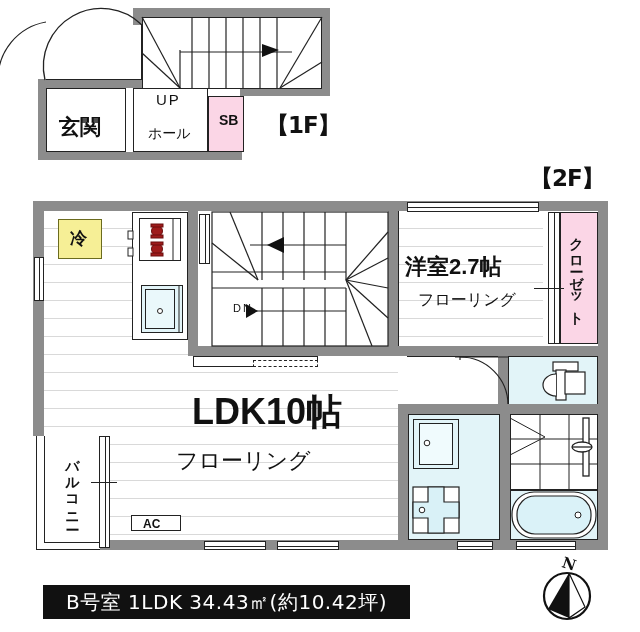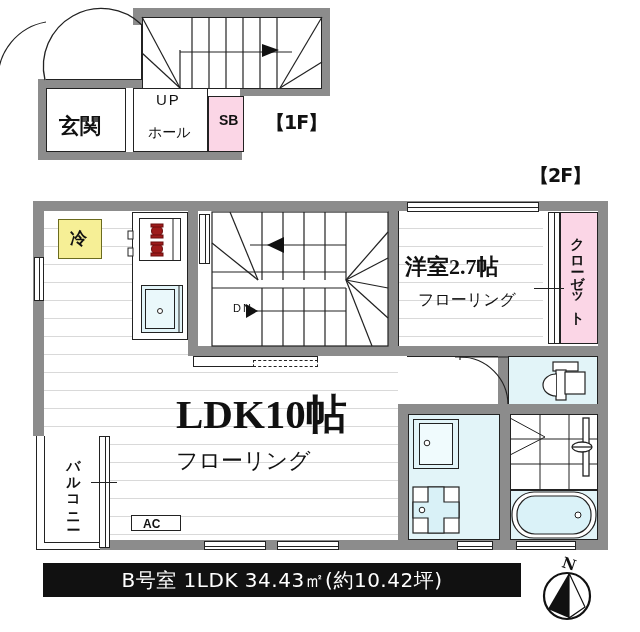--- a/index.html
+++ b/index.html
@@ -26,23 +26,23 @@
   
   .win{position:absolute;background:#fff;border:1px solid #222;box-sizing:border-box;}
   .win:after{content:"";position:absolute;left:0;right:0;top:50%;height:1px;background:#222;}
   .winv{position:absolute;background:#fff;border:1px solid #222;box-sizing:border-box;}
   .winv:after{content:"";position:absolute;top:0;bottom:0;left:50%;width:1px;background:#222;}
 
   
   #caption-bar{position:absolute;background:#111;display:flex;align-items:center;justify-content:center;}
   #caption-bar span{color:#fff;font-size:20px;letter-spacing:.5px;font-family:"DejaVu Sans",sans-serif;}
 
-  .floorTag{position:absolute;font-size:19px;font-weight:bold;font-family:"DejaVu Sans",sans-serif;letter-spacing:-1px;}
-
-  .jp{font-family:Liberation Serif, serif;}
+  .floorTag{position:absolute;font-size:23px;font-weight:bold;font-family:"DejaVu Sans",sans-serif;letter-spacing:-1px;}
+
+  .jp{font-family:Liberation Sans, sans-serif;}
 </style>
 </head>
 <body>
 
 <div class="stage">
 
   <div>
 
     <div class="wall" style="left:133px;top:8px;width:197px;height:9px;"></div>
     <div class="wall" style="left:133px;top:8px;width:9px;height:152px;"></div>
@@ -261,33 +261,33 @@
     </svg>
 
     <div class="plain" style="left:36px;top:436px;width:64px;height:114px;border-left:1px solid #222;border-bottom:1px solid #222;box-sizing:border-box;"></div>
     <div class="line" style="left:44px;top:436px;width:1px;height:106px;"></div>
     <div class="line" style="left:44px;top:542px;width:56px;height:1px;"></div>
     <div class="vlbl jp" style="left:66px;top:450px;font-size:14px;font-weight:bold;letter-spacing:2px;">バルコニー</div>
 
     <div class="winv" style="left:99px;top:436px;width:11px;height:112px;"></div>
     <div class="line" style="left:91px;top:482px;width:26px;height:1px;"></div>
 
-    <div class="lbl jp" style="left:176px;top:394px;font-size:41px;font-weight:bold;letter-spacing:0px;">LDK10帖</div>
+    <div class="lbl jp" style="left:192px;top:394px;font-size:36px;font-weight:bold;letter-spacing:0px;">LDK10帖</div>
     <div class="lbl jp" style="left:176px;top:450px;font-size:22px;">フローリング</div>
 
     <div class="thin" style="left:131px;top:515px;width:50px;height:16px;"></div>
     <div class="lbl" style="left:143px;top:518px;font-size:12px;font-weight:bold;">AC</div>
 
     <div class="win" style="left:204px;top:541px;width:62px;height:9px;"></div>
     <div class="win" style="left:277px;top:541px;width:62px;height:9px;"></div>
     <div class="win" style="left:457px;top:541px;width:36px;height:9px;"></div>
     <div class="win" style="left:516px;top:541px;width:60px;height:9px;"></div>
   </div>
 
-  <div id="caption-bar" style="left:43px;top:563px;width:478px;height:34px;">
+  <div id="caption-bar" style="left:43px;top:585px;width:367px;height:34px;">
     <span class="jp">B号室 1LDK 34.43㎡(約10.42坪)</span>
   </div>
 
   <div style="position:absolute;left:536px;top:560px;width:68px;height:64px;">
     <svg width="68" height="64" viewBox="0 0 68 64">
       <circle cx="31" cy="36" r="23" fill="#fff" stroke="#111" stroke-width="2.2"></circle>
       <polygon points="33,13 33,58 12,49" fill="#111"></polygon>
       <polygon points="33,13 33,58 49,47" fill="#fff" stroke="#111" stroke-width="1.2"></polygon>
     </svg>
     <div class="lbl" style="left:26px;top:-3px;font-size:15px;font-weight:bold;transform:rotate(18deg);font-family:'DejaVu Serif',serif;">N</div>

